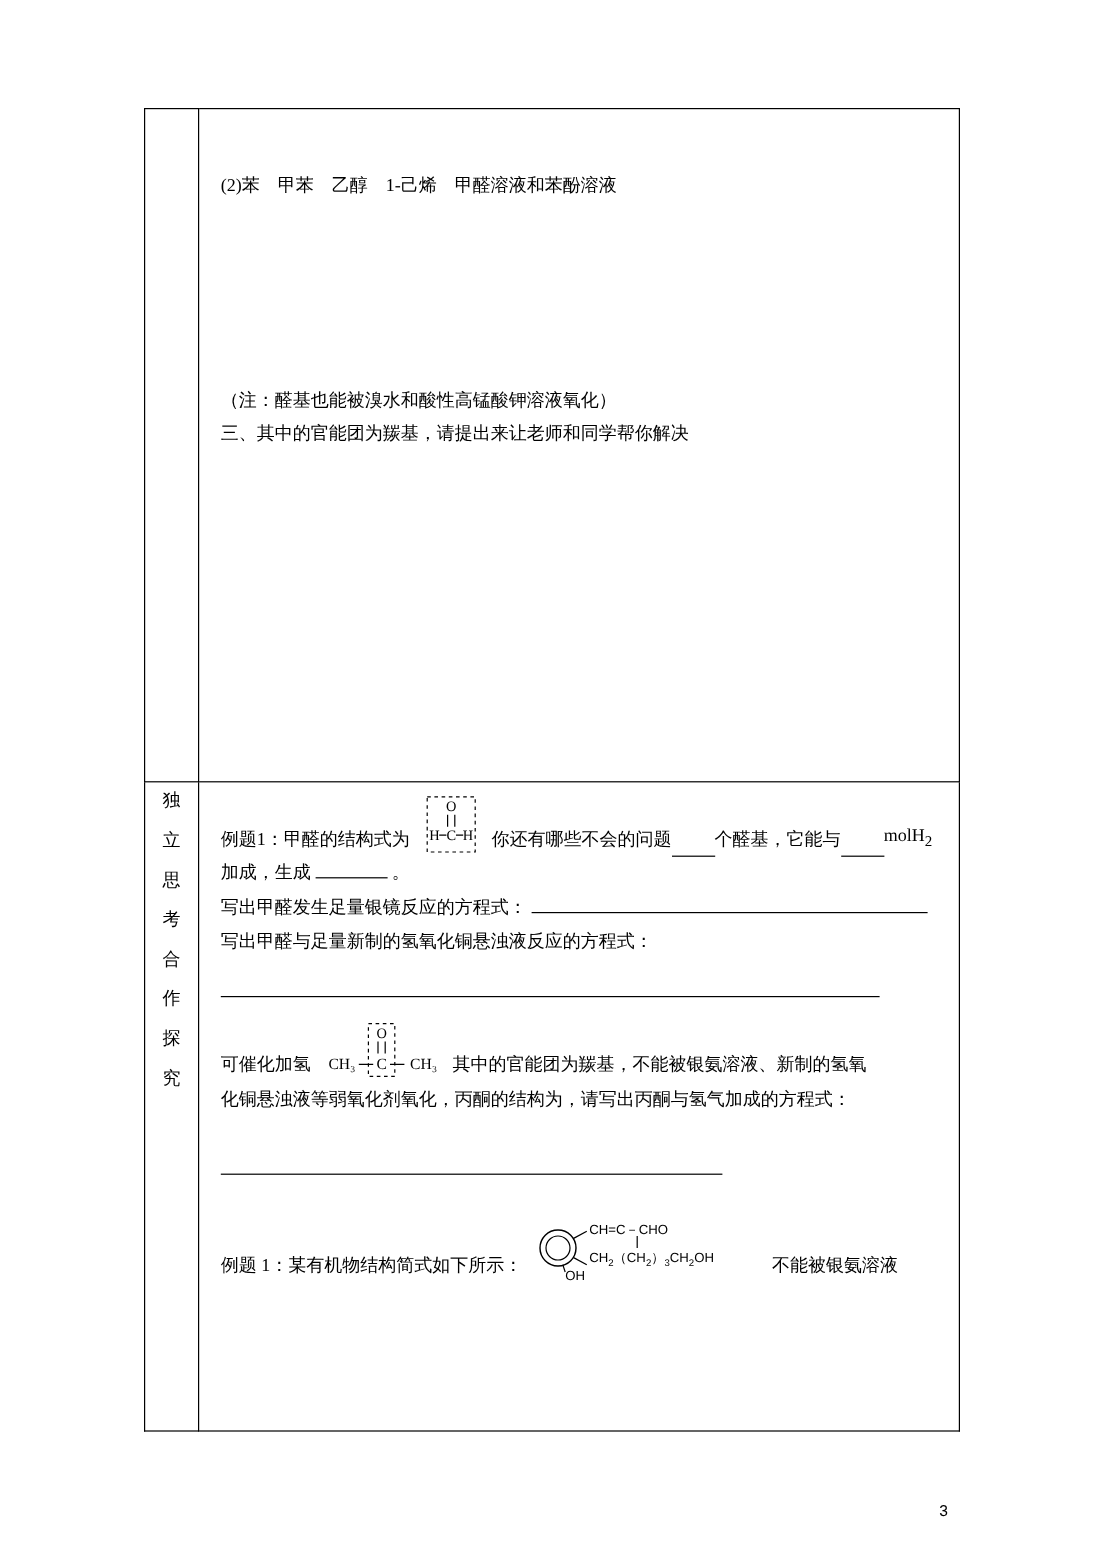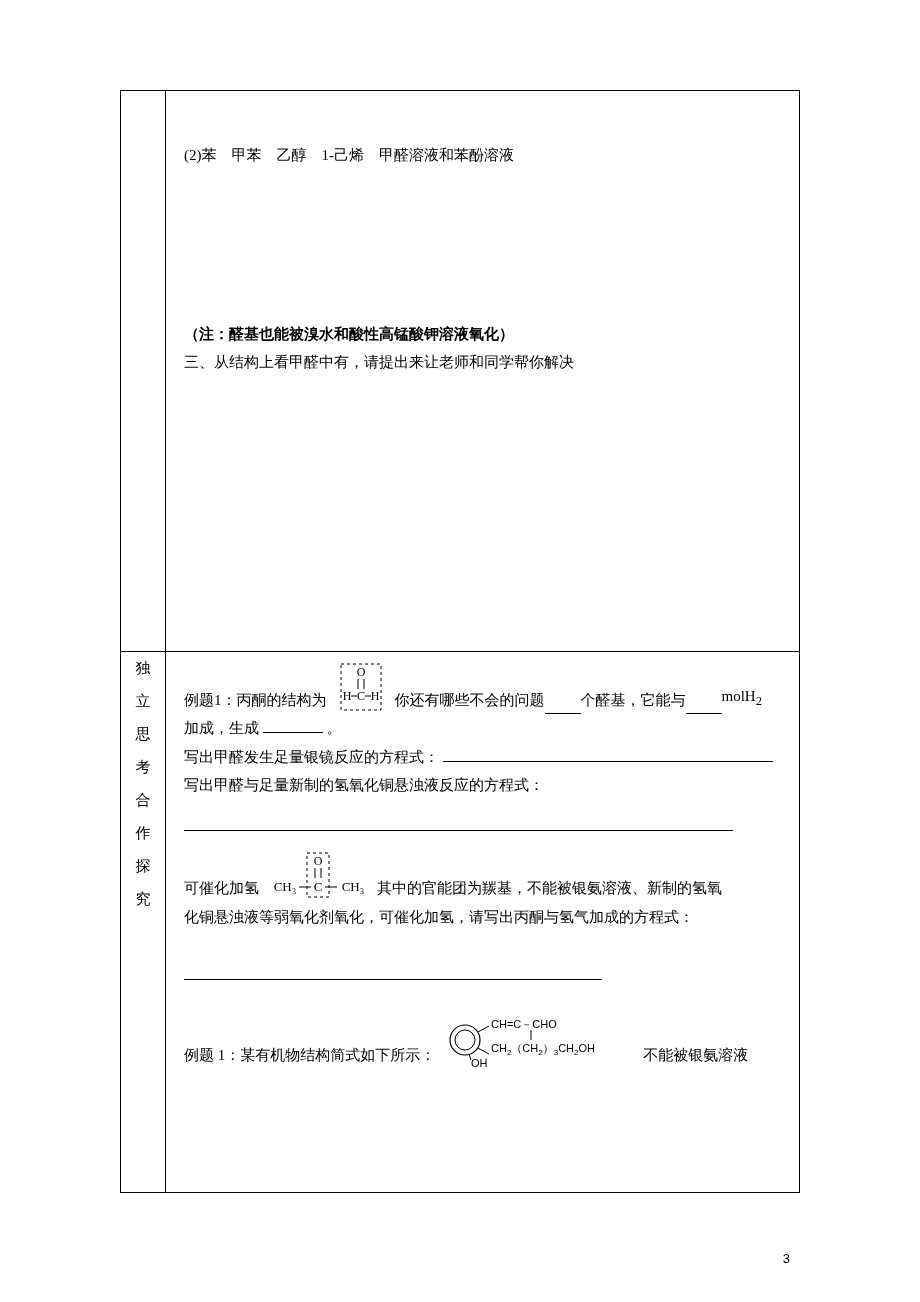--- a/index.html
+++ b/index.html
@@ -38,21 +38,21 @@
     flex-direction: column;
     align-items: center;
     justify-content: center;
     line-height: 2.2;
   }
   .content-col {
     padding: 10px 18px;
   }
   .gap-sm { height: 40px; }
   .gap-lg { height: 150px; }
-  .bold { font-weight: bold; }
+  .bold { font-weight: normal; }
   .blank-short { display:inline-block; border-bottom:1px solid #000; width:36px; height:1em; vertical-align:baseline; }
   .blank-med { display:inline-block; border-bottom:1px solid #000; width:60px; height:1em; vertical-align:baseline; }
   .blank-long { display:inline-block; border-bottom:1px solid #000; width:330px; height:1em; vertical-align:baseline; }
   .blank-full { display:block; border-bottom:1px solid #000; width:92%; height:1.6em; margin-top:6px; }
   .blank-mid { display:inline-block; border-bottom:1px solid #000; width:70%; height:1em; vertical-align:baseline; }
   .page-num {
     position: absolute;
     bottom: 30px;
     right: 130px;
     font-size: 13px;
@@ -74,21 +74,21 @@
   <table class="outer-table">
 
     <tbody>
         <tr>
       <td class="left-col row1"></td>
       <td class="content-col row1">
         <div class="gap-sm"></div>
         <div>(2)苯　甲苯　乙醇　1-己烯　甲醛溶液和苯酚溶液</div>
         <div class="gap-lg"></div>
         <div class="bold">（注：醛基也能被溴水和酸性高锰酸钾溶液氧化）</div>
-        <div>三、从结构上看甲醛中有，请提出来让老师和同学帮你解决</div>
+        <div>三、其中的官能团为羰基，请提出来让老师和同学帮你解决</div>
       </td>
     </tr>
 
     <tr>
       <td class="left-col row2">
         <div class="vlabel">
           <span>独</span>
           <span>立</span>
           <span>思</span>
           <span>考</span>
@@ -96,21 +96,21 @@
           <span>合</span>
           <span>作</span>
           <span>探</span>
           <span>究</span>
         </div>
       </td>
       <td class="content-col row2">
 
         
         <div style="display:flex;align-items:flex-end;flex-wrap:wrap;">
-          <span>例题1：丙酮的结构为</span>
+          <span>例题1：甲醛的结构式为</span>
           <span class="formula-box">
             <svg width="60" height="52" viewBox="0 0 60 52">
 
               <rect x="10" y="2" width="40" height="46" fill="none" stroke="#000" stroke-width="1" stroke-dasharray="3,3"></rect>
 
               <text x="30" y="14" text-anchor="middle" font-size="12" font-family="serif">O</text>
 
               <line x1="27" y1="17" x2="27" y2="27" stroke="#000" stroke-width="1"></line>
               <line x1="33" y1="17" x2="33" y2="27" stroke="#000" stroke-width="1"></line>
 
@@ -155,21 +155,21 @@
               <line x1="58" y1="17" x2="58" y2="27" stroke="#000" stroke-width="1"></line>
               <text x="22" y="40" text-anchor="middle" font-size="13" font-family="serif">CH₃</text>
               <line x1="36" y1="36" x2="48" y2="36" stroke="#000" stroke-width="1"></line>
               <text x="55" y="40" text-anchor="middle" font-size="13" font-family="serif">C</text>
               <line x1="62" y1="36" x2="74" y2="36" stroke="#000" stroke-width="1"></line>
               <text x="90" y="40" text-anchor="middle" font-size="13" font-family="serif">CH₃</text>
             </svg>
           </span>
           <span>其中的官能团为羰基，不能被银氨溶液、新制的氢氧</span>
         </div>
-        <div>化铜悬浊液等弱氧化剂氧化，可催化加氢，请写出丙酮与氢气加成的方程式：</div>
+        <div>化铜悬浊液等弱氧化剂氧化，丙酮的结构为，请写出丙酮与氢气加成的方程式：</div>
 
         <div style="height:30px;"></div>
         <span class="blank-mid"></span>
 
         <div style="height:20px;"></div>
 
         
         <div style="display:flex;align-items:flex-end;flex-wrap:wrap;">
           <span>例题 1：某有机物结构简式如下所示：</span>
           <span class="formula-box">

